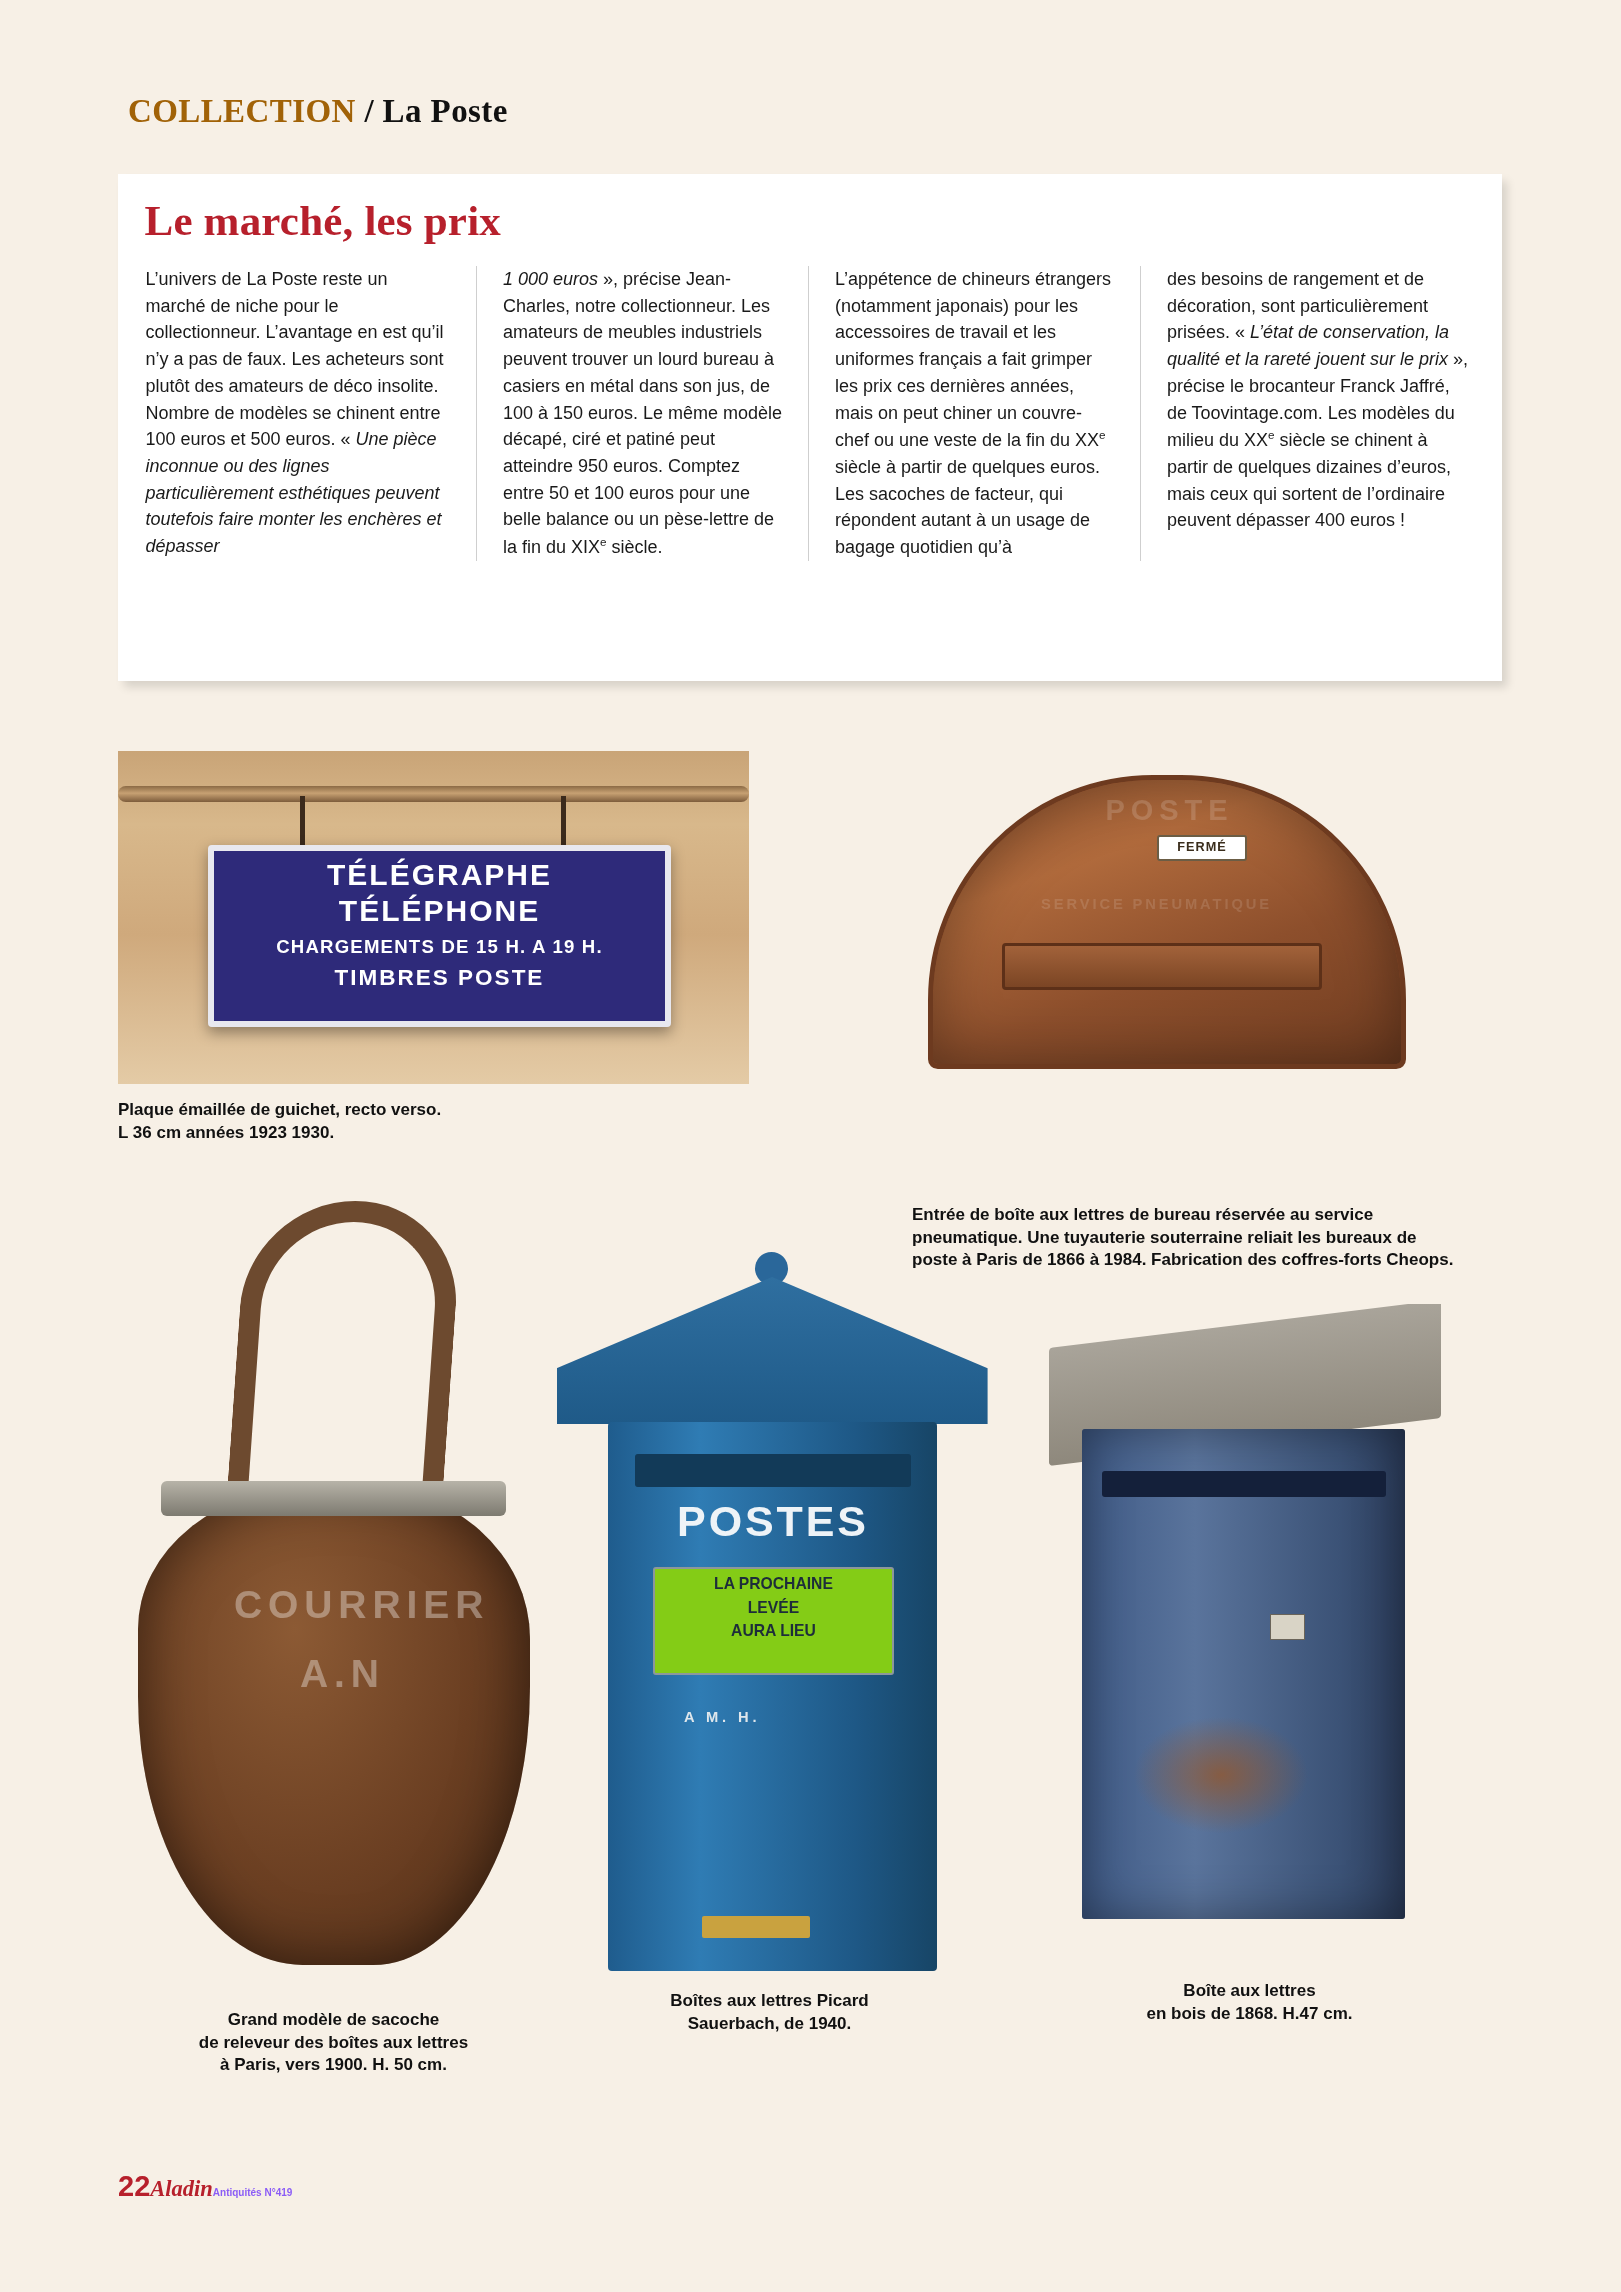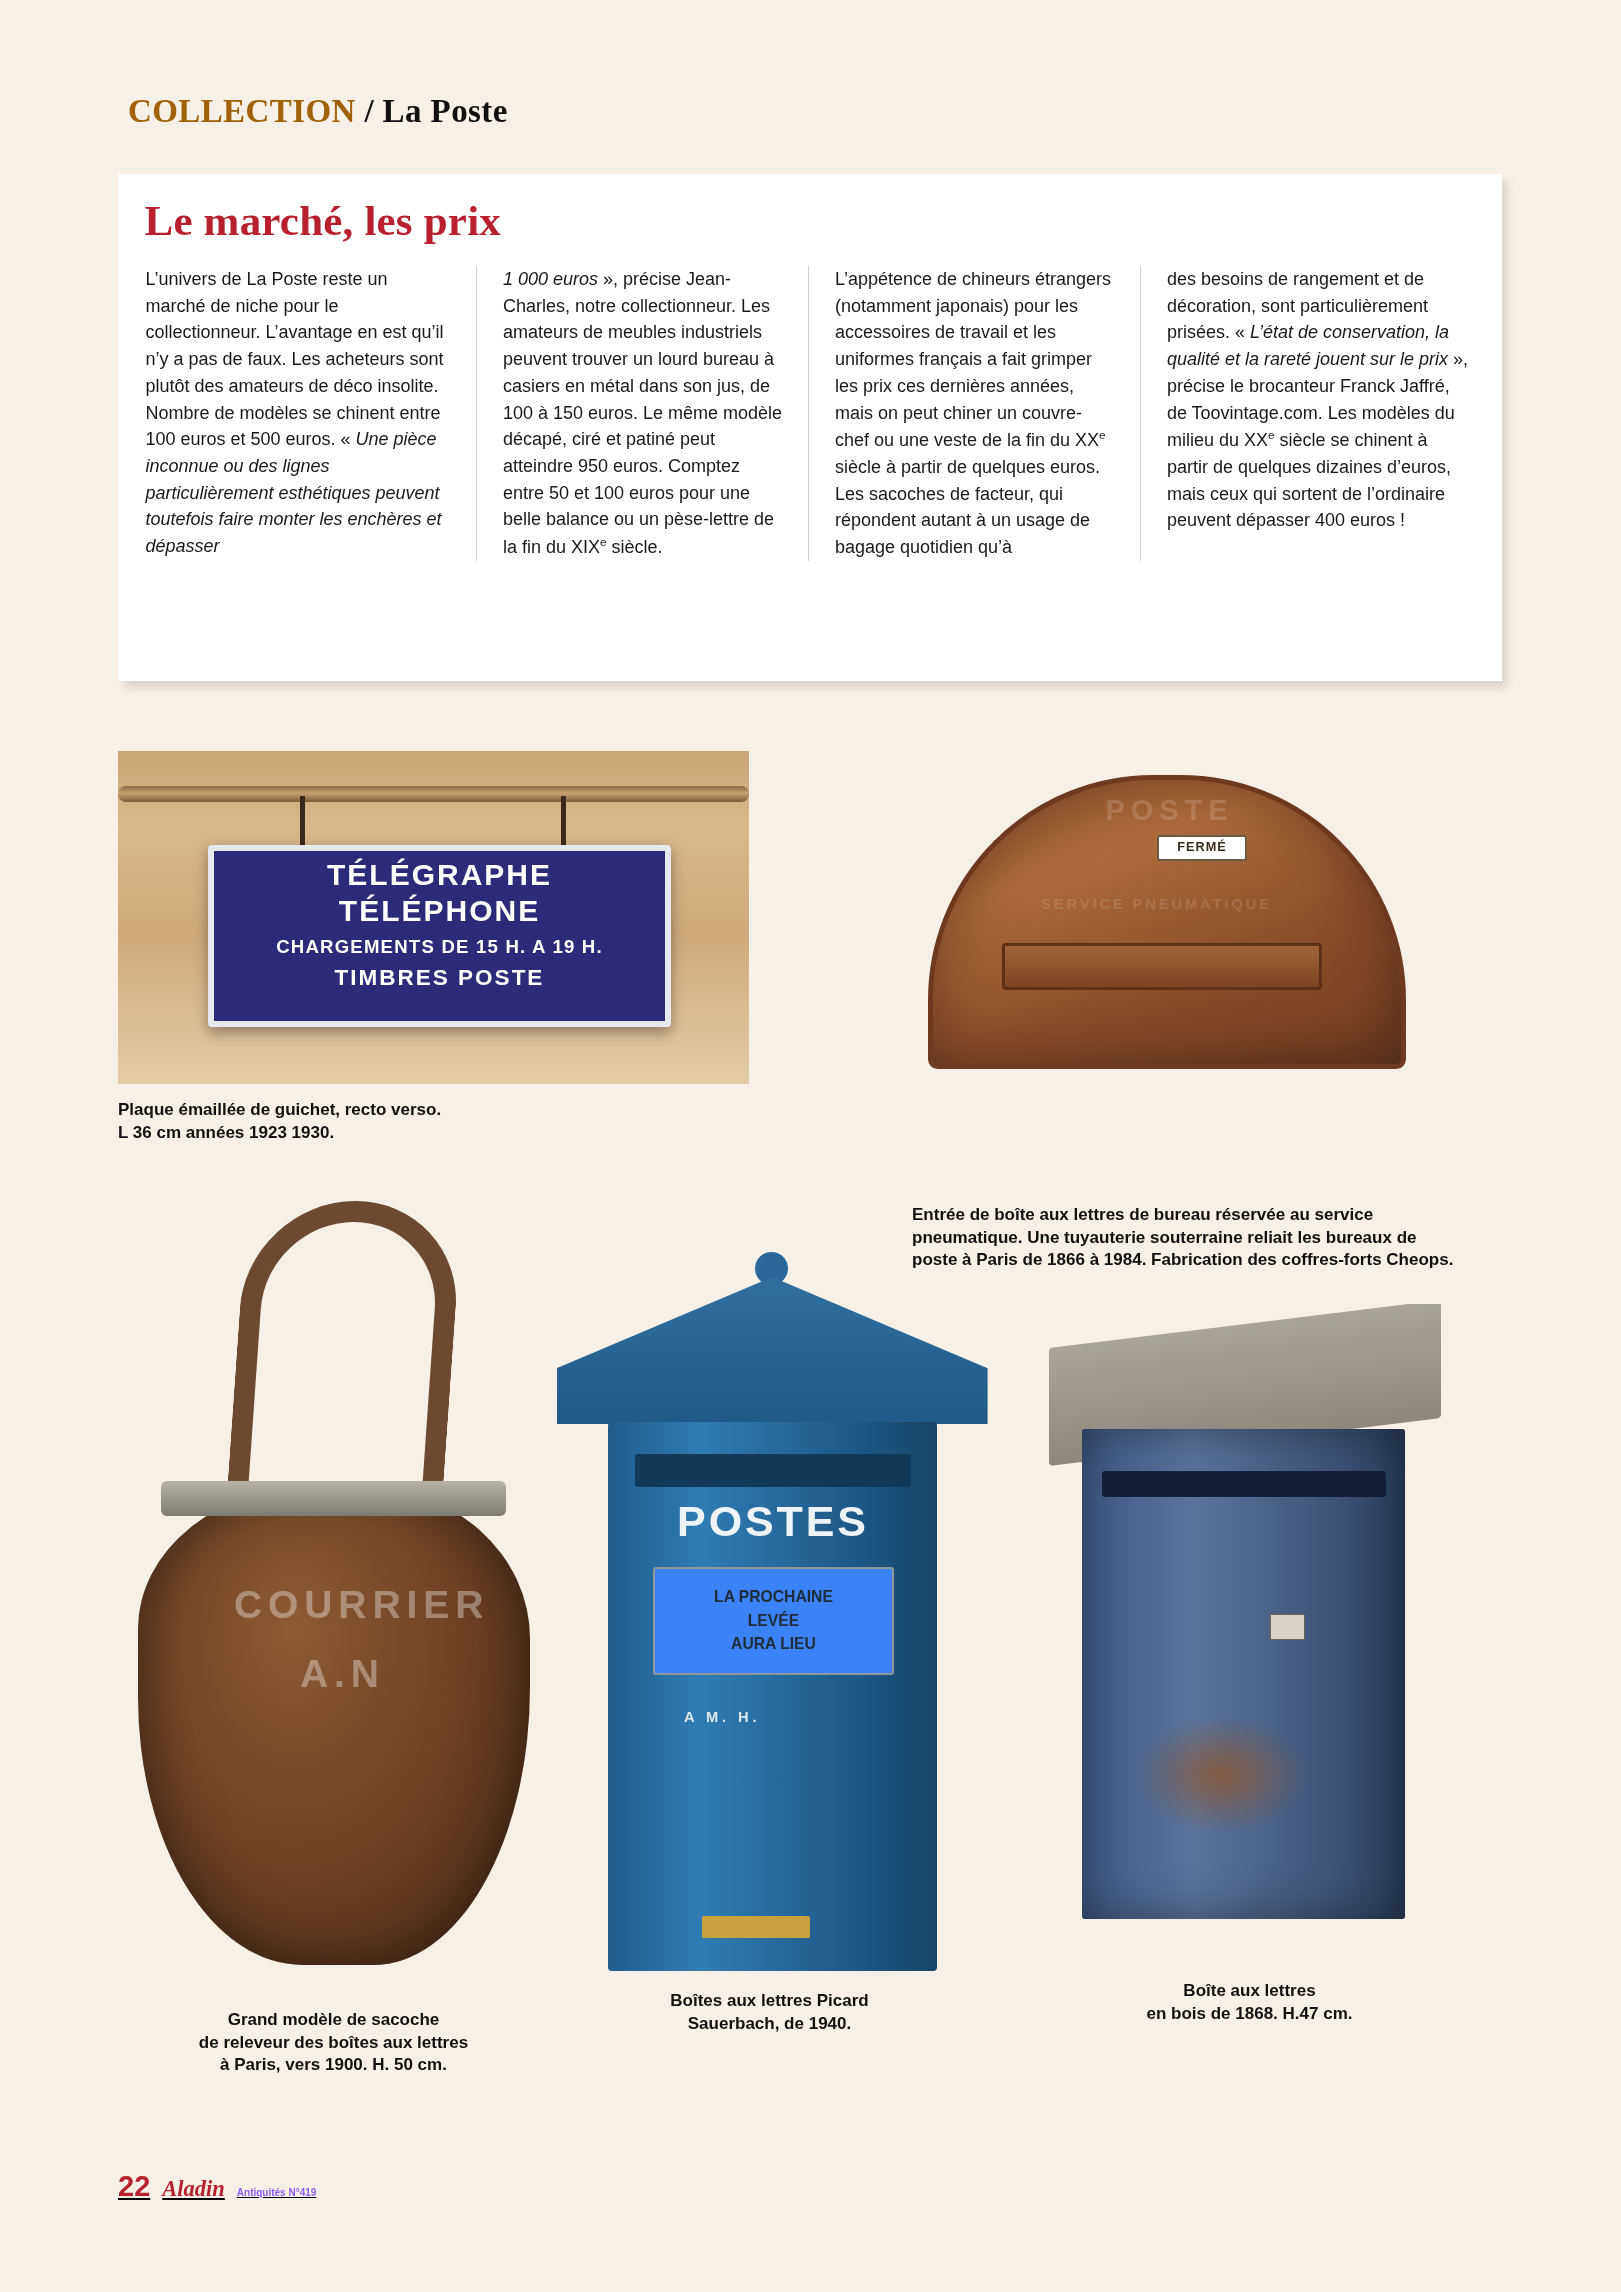--- a/index.html
+++ b/index.html
@@ -208,22 +208,22 @@
     text-align: center; color: #eef3f7; font-weight: bold;
     font-size: 43px; letter-spacing: 2.9px;
     font-family: "Liberation Sans", sans-serif;
   }
   #photo-postes .mailslot {
     position: absolute; left: 98px; top: 263px; width: 276px; height: 33px;
     background: #0f3category; background: #123a58; border-radius: 2.9px;
   }
   #photo-postes .notice {
     position: absolute; left: 116px; top: 376px; width: 241px; height: 108px;
-    background: #3b82f6; border: 2.9px solid #8d979c; border-radius: 2.9px;
-    text-align: center; padding-top: 16px;
+    background: #84cc16; border: 2.9px solid #8d979c; border-radius: 2.9px;
+    text-align: center; padding-top: 3px;
     font-size: 15.7px; font-weight: bold; color: #1d2d3a; line-height: 1.5;
   }
   #photo-postes .plaque-small {
     position: absolute; left: 165px; top: 725px; width: 108px; height: 21.6px;
     background: #c9a23f; border-radius: 2px;
   }
 
   
   #photo-bois {
     left: 1039px; top: 1304px; width: 421px; height: 676px;
@@ -254,22 +254,21 @@
     background: radial-gradient(ellipse at 50% 50%, rgba(150,86,40,.75), rgba(150,86,40,0) 70%);
   }
 
   
   .footer {
     position: absolute;
     left: 118px;
     bottom: 90px;
     display: flex;
     align-items: baseline;
-    gap: 12px;
-    text-decoration: underline;
+    gap: 0;
   }
   .footer .pagenum {
     font-size: 29px; font-weight: bold; color: #b7202c;
     font-family: "Liberation Sans", sans-serif;
   }
   .footer .brand {
     font-size: 22.5px; font-weight: bold; font-style: italic; color: #b7202c;
     font-family: "Liberation Serif", serif;
   }
   .footer .issue { font-size: 10px; color: #8b5cf6; font-weight: bold; }

